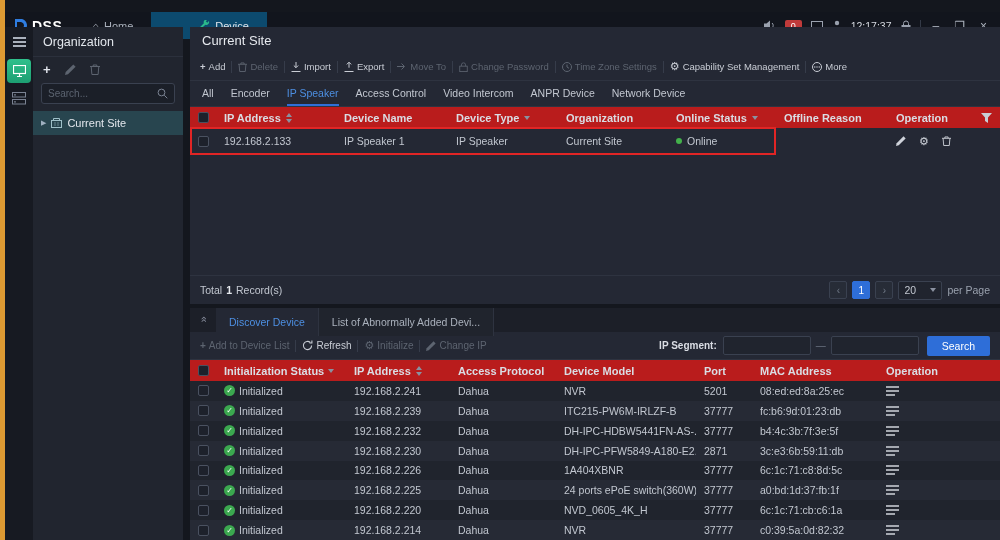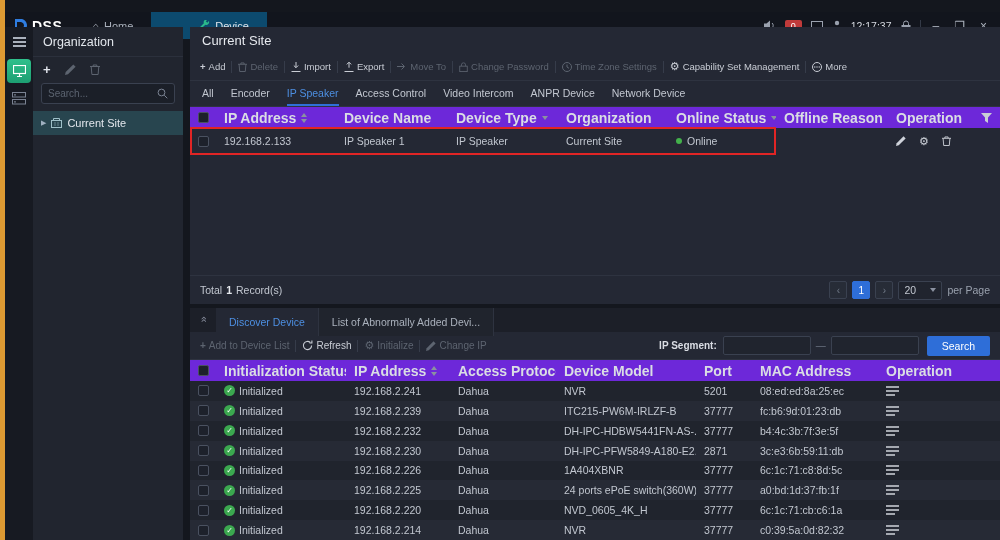--- a/index.html
+++ b/index.html
@@ -55,21 +55,21 @@
   .sep { width:1px; height:12px; background:#363c4a; margin:0 6px; flex:none; }
   .main-search { margin-left:auto; width:142px; height:20px; border:1px solid #3a4150; border-radius:2px; display:flex; align-items:center; padding:0 6px; background:#20242e; }
   .main-search input { flex:1; min-width:0; background:transparent; border:none; outline:none; color:#c2c7d0; font-size:9.5px; font-family:inherit; }
   .main-search input::placeholder { color:#5b6370; }
 
   .dev-tabs { height:26px; display:flex; align-items:center; gap:17px; padding-left:12px; font-size:10.5px; border-bottom:1px solid #2e3340; }
   .dev-tab { color:#c2c7d0; cursor:pointer; height:100%; display:flex; align-items:center; border-bottom:2px solid transparent; padding-top:1px; }
   .dev-tab.active { color:#4d8fe2; border-bottom-color:#2f6fd8; }
 
   
-  .thead { display:flex; align-items:center; height:21px; background:#6d28d9; color:#dadde4; font-size:14px; font-weight:bold; flex:none; }
+  .thead { display:flex; align-items:center; height:21px; background:#b91c1c; color:#dadde4; font-size:11px; font-weight:bold; flex:none; }
   .trow { display:flex; align-items:center; font-size:10.5px; }
   .cell { padding:0 8px; white-space:nowrap; overflow:hidden; text-overflow:ellipsis; display:flex; align-items:center; }
   .c-cb { width:26px; flex:none; justify-content:center; padding:0; }
   .cb { width:11px; height:11px; border:1px solid #4a5160; border-radius:2px; background:#1d212b; display:inline-block; cursor:pointer; }
 
   .c-ip{width:120px;flex:none;} .c-name{width:112px;flex:none;} .c-type{width:110px;flex:none;}
   .c-org{width:110px;flex:none;} .c-status{width:108px;flex:none;} .c-off{width:112px;flex:none;}
   .c-op{flex:1;min-width:0;gap:13px;}
   .c-op.head{justify-content:space-between;}
 

